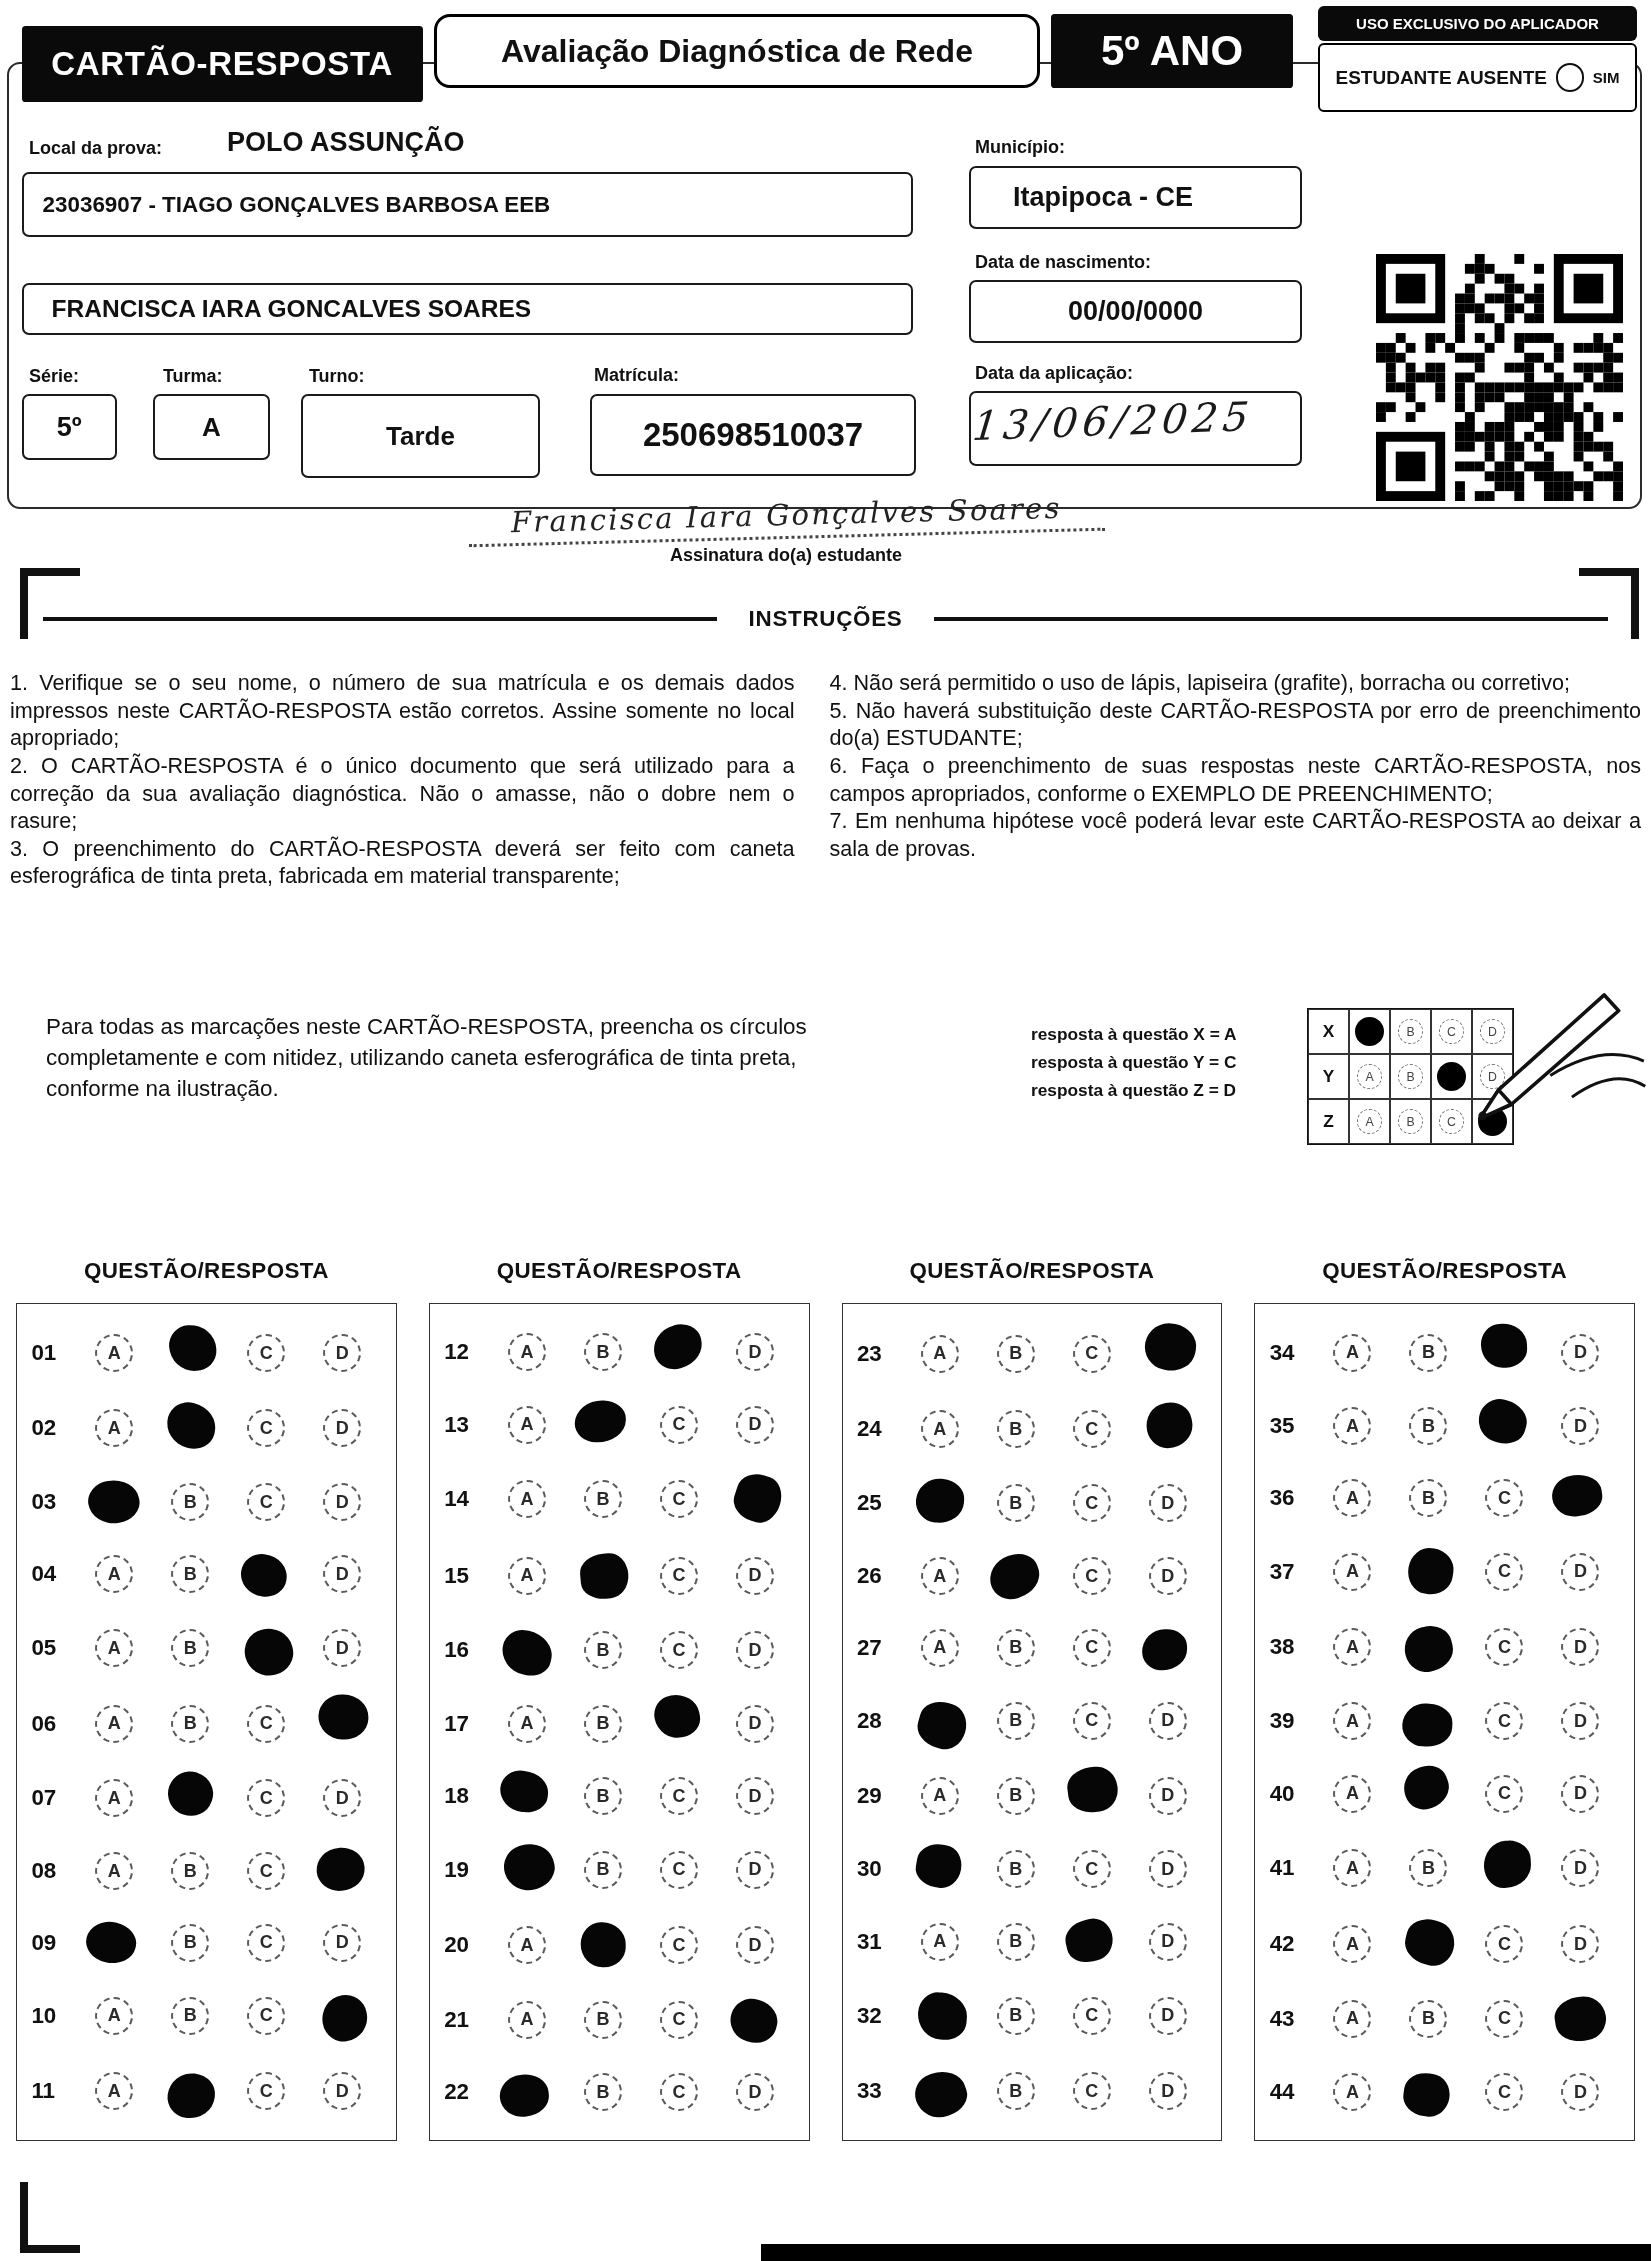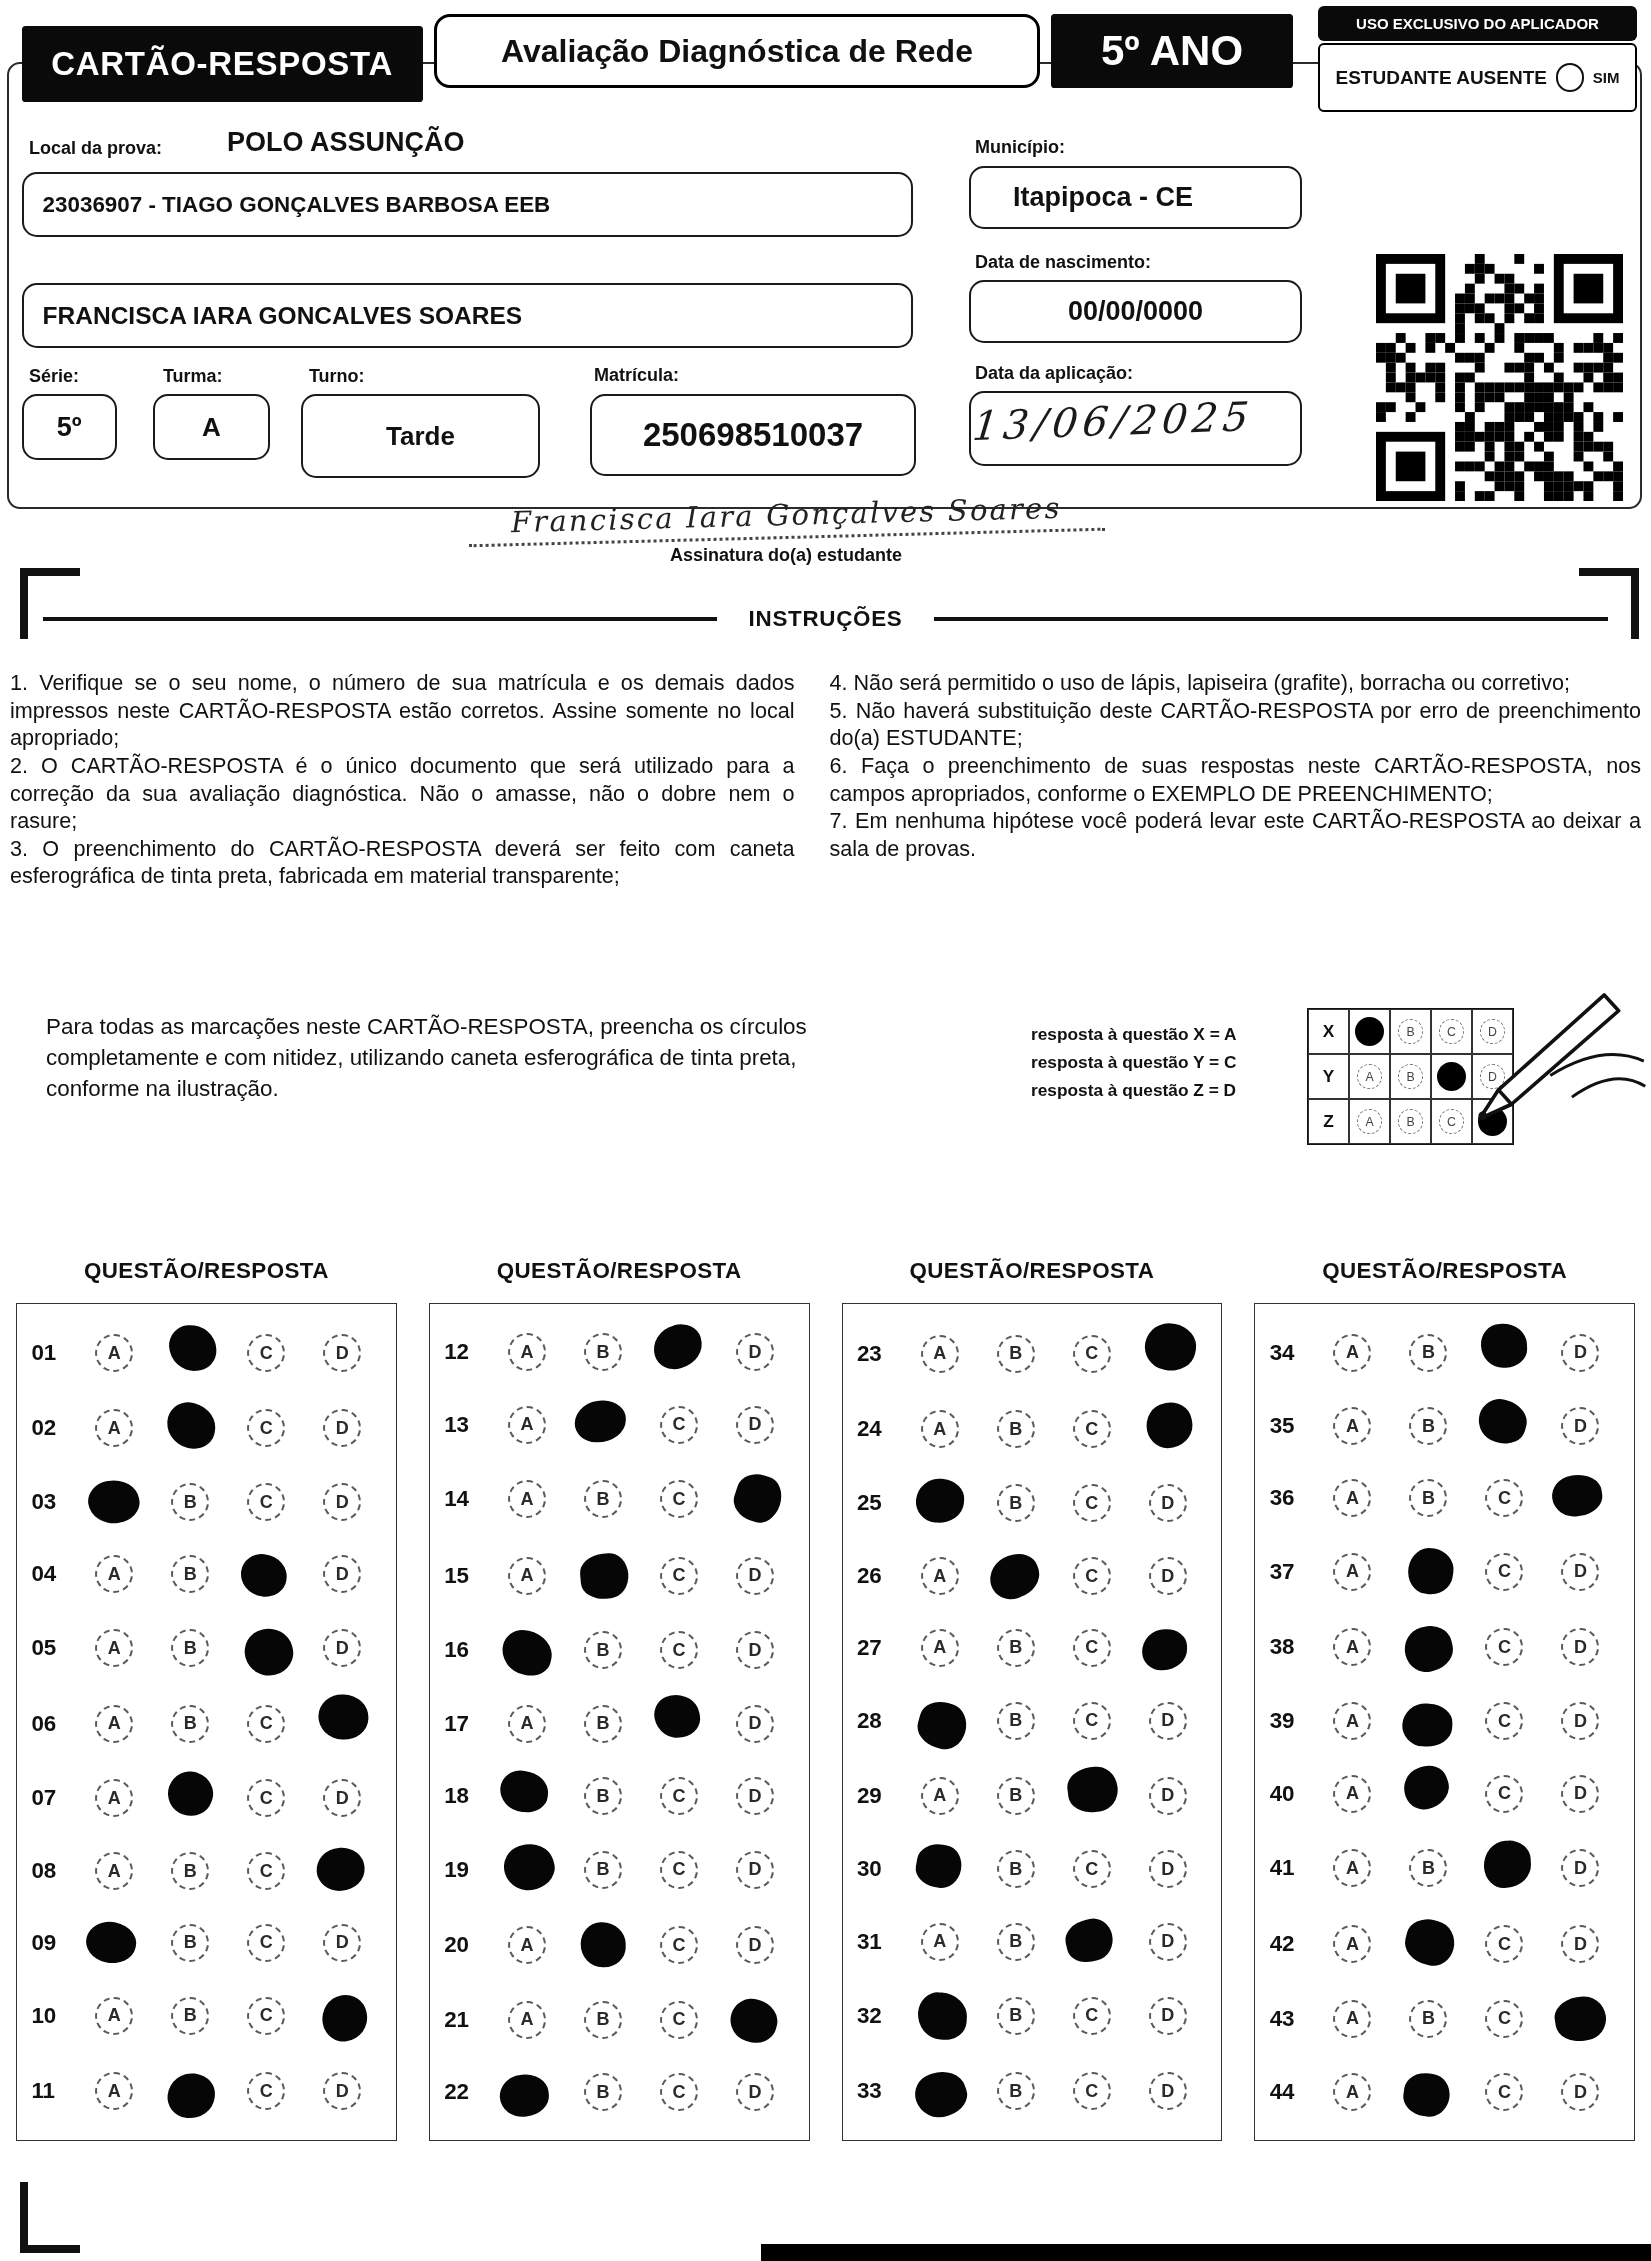--- a/index.html
+++ b/index.html
@@ -16,27 +16,27 @@
   .aplicador{left:1318px;top:5.8px;width:319px;height:35px;font-size:15px;font-weight:bold;border-radius:5.8px;}
   .ausente{position:absolute;left:1318px;top:43px;width:319px;height:69px;background:#fff;border:2.9px solid #000;
            border-radius:5.8px;display:flex;align-items:center;justify-content:center;gap:8.7px;
            font-weight:bold;font-size:19px;z-index:3;box-sizing:border-box;}
   .ausente .circ{width:24.5px;height:24.5px;border:2.2px solid #111;border-radius:50%;display:inline-block;}
   .ausente .sim{font-size:15px;}
   
   .form-frame{position:absolute;left:7.2px;top:62px;width:1635px;height:447px;border:2.2px solid #2a2a2a;
               border-radius:13px;box-sizing:border-box;z-index:1;}
   .lbl{position:absolute;font-size:18px;font-weight:bold;z-index:2;background:#fff;padding:0 2.9px;}
-  .vbox{position:absolute;border:2.9px solid #1a1a1a;border-radius:15px;background:#fff;display:flex;
+  .vbox{position:absolute;border:2.9px solid #1a1a1a;border-radius:7px;background:#fff;display:flex;
         align-items:center;box-sizing:border-box;font-weight:bold;z-index:2;}
   .center{justify-content:center;}
   .lbl-local{left:26px;top:138px;}      .val-local{position:absolute;left:227px;top:127px;font-size:27px;font-weight:bold;z-index:2;}
   .box-school{left:21.6px;top:172px;width:891px;height:65px;padding-left:19px;font-size:22.4px;}
   .lbl-municipio{left:972px;top:137px;} .box-municipio{left:969px;top:166px;width:333px;height:63px;padding-left:42px;font-size:27px;}
-  .lbl-nome{left:26px;top:255px;margin-top:48px;}        .box-nome{left:21.6px;top:283px;width:891px;height:65px;padding-left:19px;font-size:24.5px;}
+  .lbl-nome{left:26px;top:255px;margin-top:48px;}        .box-nome{left:21.6px;top:283px;width:891px;height:52px;padding-left:28px;font-size:24.5px;}
   .lbl-nascimento{left:972px;top:252px;}.box-nascimento{left:969px;top:280px;width:333px;height:63px;font-size:27px;text-align:right;}
   .lbl-serie{left:26px;top:366px;}       .box-serie{left:21.6px;top:394px;width:95px;height:66px;font-size:27px;}
   .lbl-turma{left:160px;top:366px;}      .box-turma{left:153px;top:394px;width:117px;height:66px;font-size:26px;}
   .lbl-turno{left:306px;top:366px;}      .box-turno{left:301px;top:394px;width:239px;height:84px;font-size:26px;}
   .lbl-matricula{left:591px;top:365px;}  .box-matricula{left:590px;top:394px;width:326px;height:82px;font-size:33px;}
   .lbl-aplicacao{left:972px;top:363px;} .box-aplicacao{left:969px;top:391px;width:333px;height:75px;}
   .hw-date{position:absolute;left:973px;top:398px;z-index:4;font-family:"DejaVu Serif",serif;font-style:italic;
            font-size:40px;letter-spacing:5px;color:#1a1a1a;transform:rotate(-2deg) skewX(-8deg);white-space:nowrap;}
   .qr{position:absolute;left:1376px;top:254px;width:247px;height:247px;z-index:2;}
   

